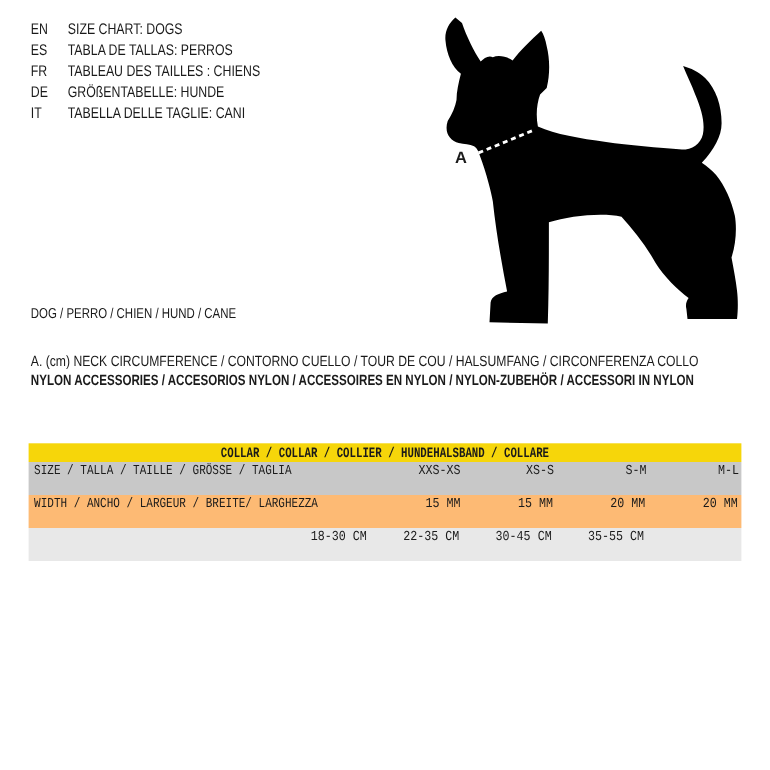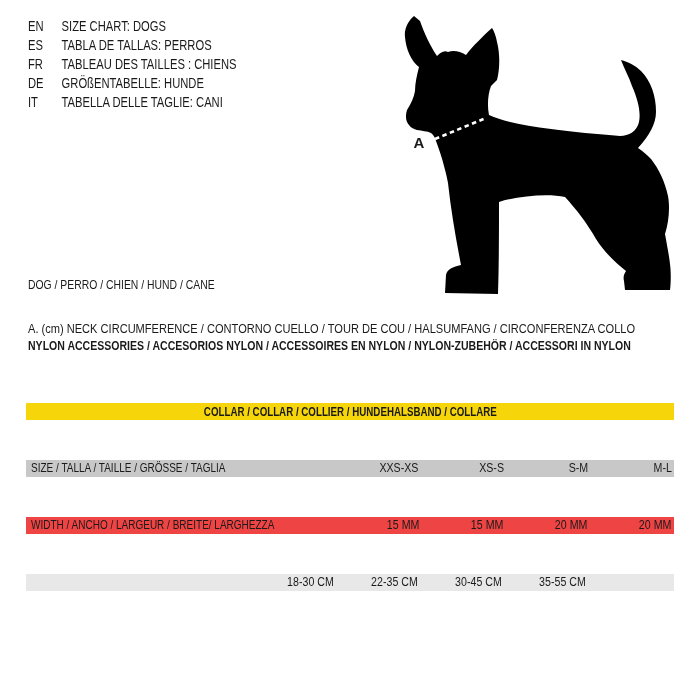--- a/index.html
+++ b/index.html
@@ -33,32 +33,32 @@
   .note-a {
     left:28px; top:321px; font-size:13.5px; font-weight:400;
     line-height:16px; transform:scaleX(0.82); transform-origin:0 50%;
   }
   .note-nylon {
     left:28px; top:338px; font-size:13.5px; font-weight:700;
     line-height:16px; transform:scaleX(0.78); transform-origin:0 50%;
   }
 
   
-  .size-table { left:26px; top:403px; width:648px; }
+  .size-table { left:26px; top:403px; width:648px;font-family:Liberation Mono, monospace; }
   .tbl-header {
     height:17px; line-height:17px; text-align:center;
     font-size:13px; font-weight:700;
   }
   .tbl-header .condc {
     display:inline-block; transform:scaleX(0.75); transform-origin:50% 50%;
     white-space:nowrap;
   }
   .tbl-row {
     display:grid; grid-template-columns:312px 84px 84px 84px 84px;
-    height:17px; line-height:17px; font-size:12.5px;margin-top:40px;
+    height:30px; line-height:17px; font-size:12.5px;
   }
   .cell-label { overflow:visible; padding-left:5px; }
   .cell-label span {
     display:inline-block; transform:scaleX(0.80); transform-origin:0 50%;
     white-space:nowrap;
   }
   .cell-val { text-align:right; }
   .cell-val span {
     display:inline-block; transform:scaleX(0.85); transform-origin:50% 50%;
     white-space:nowrap;
@@ -148,21 +148,21 @@
   </div>
 
   <div class="tbl-row" style="background: rgb(200, 200, 200);">
     <div class="cell-label"><span>SIZE / TALLA / TAILLE / GRÖSSE / TAGLIA</span></div>
     <div class="cell-val"><span>XXS-XS</span></div>
     <div class="cell-val"><span>XS-S</span></div>
     <div class="cell-val"><span>S-M</span></div>
     <div class="cell-val"><span>M-L</span></div>
   </div>
 
-  <div class="tbl-row" style="background: #ef4444;">
+  <div class="tbl-row" style="background: #fdba74;">
     <div class="cell-label"><span>WIDTH / ANCHO / LARGEUR / BREITE/ LARGHEZZA</span></div>
     <div class="cell-val"><span>15 MM</span></div>
     <div class="cell-val"><span>15 MM</span></div>
     <div class="cell-val"><span>20 MM</span></div>
     <div class="cell-val"><span>20 MM</span></div>
   </div>
 
   <div class="tbl-row" style="background: rgb(232, 232, 232);">
     <div class="cell-val"><span>18-30 CM</span></div>
     <div class="cell-val"><span>22-35 CM</span></div>

